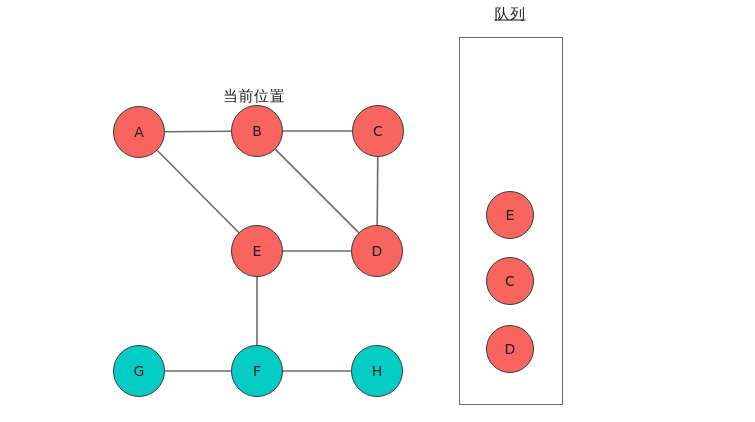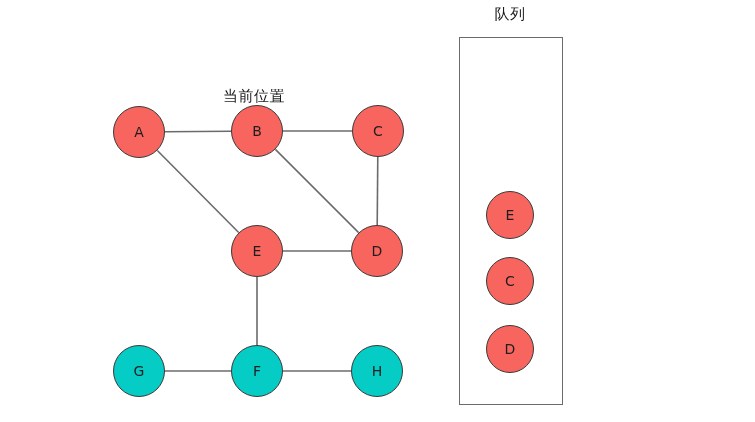--- a/index.html
+++ b/index.html
@@ -74,21 +74,21 @@
     user-select: none;
   }
 </style>
 </head>
 <body>
 
 <div id="stage">
 
   <div class="graph-title" id="graph-title" style="left: 254px; top: 96px; transform: translate(-50%, -50%);">当前位置</div>
 
-  <div class="queue-title" id="queue-title" style="left: 510px; top: 14px; transform: translate(-50%, -50%);">队列</div>
+  <div class="queue-title" id="queue-title" style="left: 510px; top: 14px; transform: translate(-50%, -50%); text-decoration: underline;">队列</div>
 
   <div class="queue-box" id="queue-box" style="left: 459px; top: 37px; width: 104px; height: 368px;"></div>
 
   <svg class="edges" id="edge-layer" viewBox="0 0 755 422" preserveAspectRatio="none">
       <line x1="164.99906641052772" y1="131.77966892872433" x2="231.00093358947228" y2="131.22033107127567" stroke="#6b6b6b" stroke-width="1.6"></line>
       <line x1="283" y1="131" x2="352" y2="131" stroke="#6b6b6b" stroke-width="1.6"></line>
       <line x1="157.30704045183268" y1="150.46218486244143" x2="238.69295954816732" y2="232.53781513755857" stroke="#6b6b6b" stroke-width="1.6"></line>
       <line x1="275.3847763108502" y1="149.38477631085024" x2="358.6152236891498" y2="232.61522368914976" stroke="#6b6b6b" stroke-width="1.6"></line>
       <line x1="377.7833408560897" y1="156.99909726923917" x2="377.2166591439103" y2="225.00090273076083" stroke="#6b6b6b" stroke-width="1.6"></line>
       <line x1="283" y1="251" x2="351" y2="251" stroke="#6b6b6b" stroke-width="1.6"></line>

